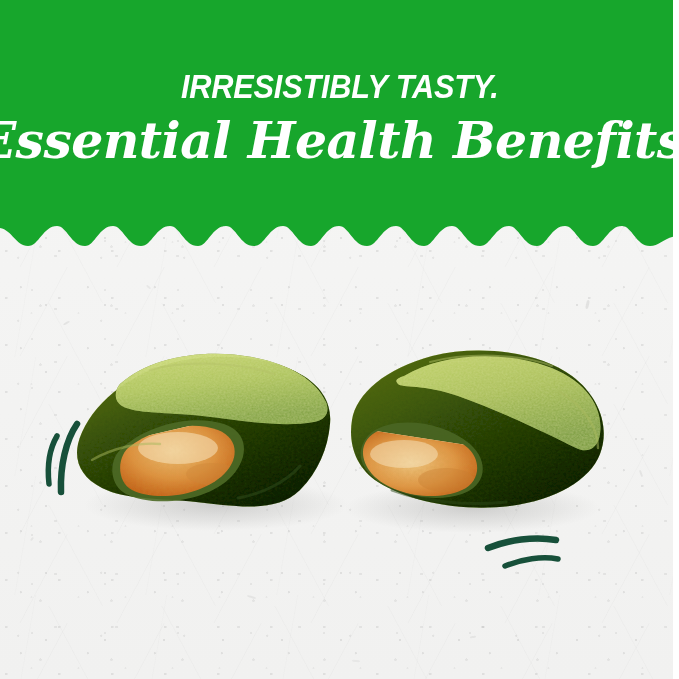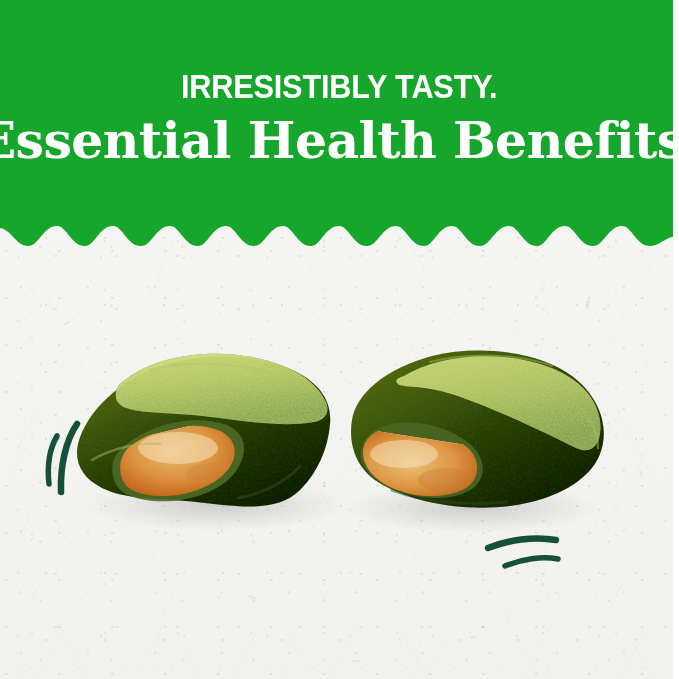--- a/index.html
+++ b/index.html
@@ -10,20 +10,21 @@
   body {
     font-family: "Liberation Sans", sans-serif;
   }
 
   #ad-root {
     position: relative;
     width: 673px;
     height: 679px;
     overflow: hidden;
     background: #14532d;
+    font-style: italic;
   }
 
   
   .paper-bg {
     position: absolute;
     inset: 0;
     background-color: #f3f3f2;
     background-image:
       radial-gradient(circle at 12% 34%, rgba(150,150,150,.20) 0 1.1px, transparent 1.4px),
       radial-gradient(circle at 31% 71%, rgba(140,140,140,.18) 0 1.0px, transparent 1.3px),

